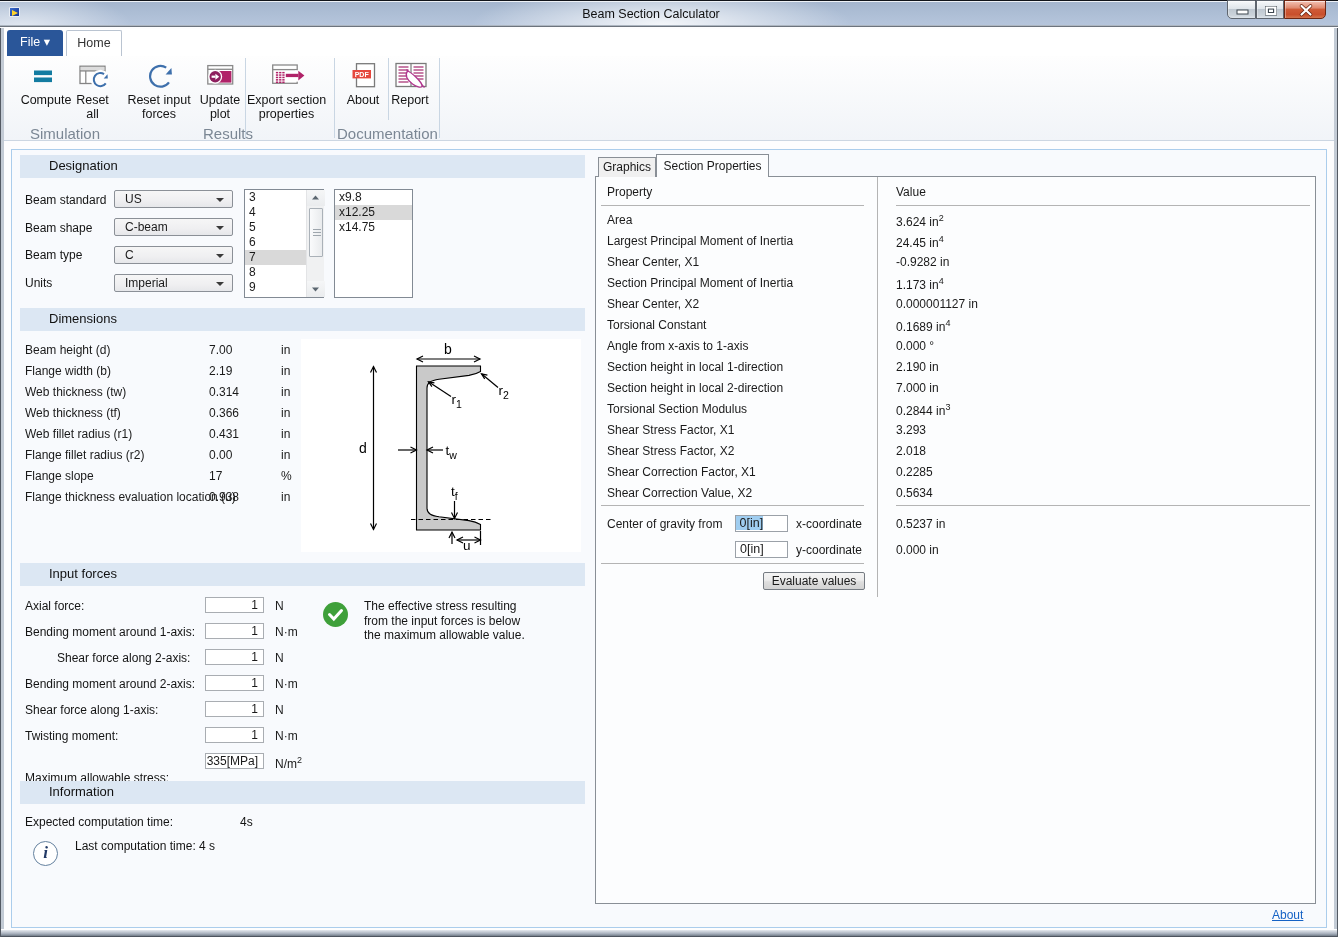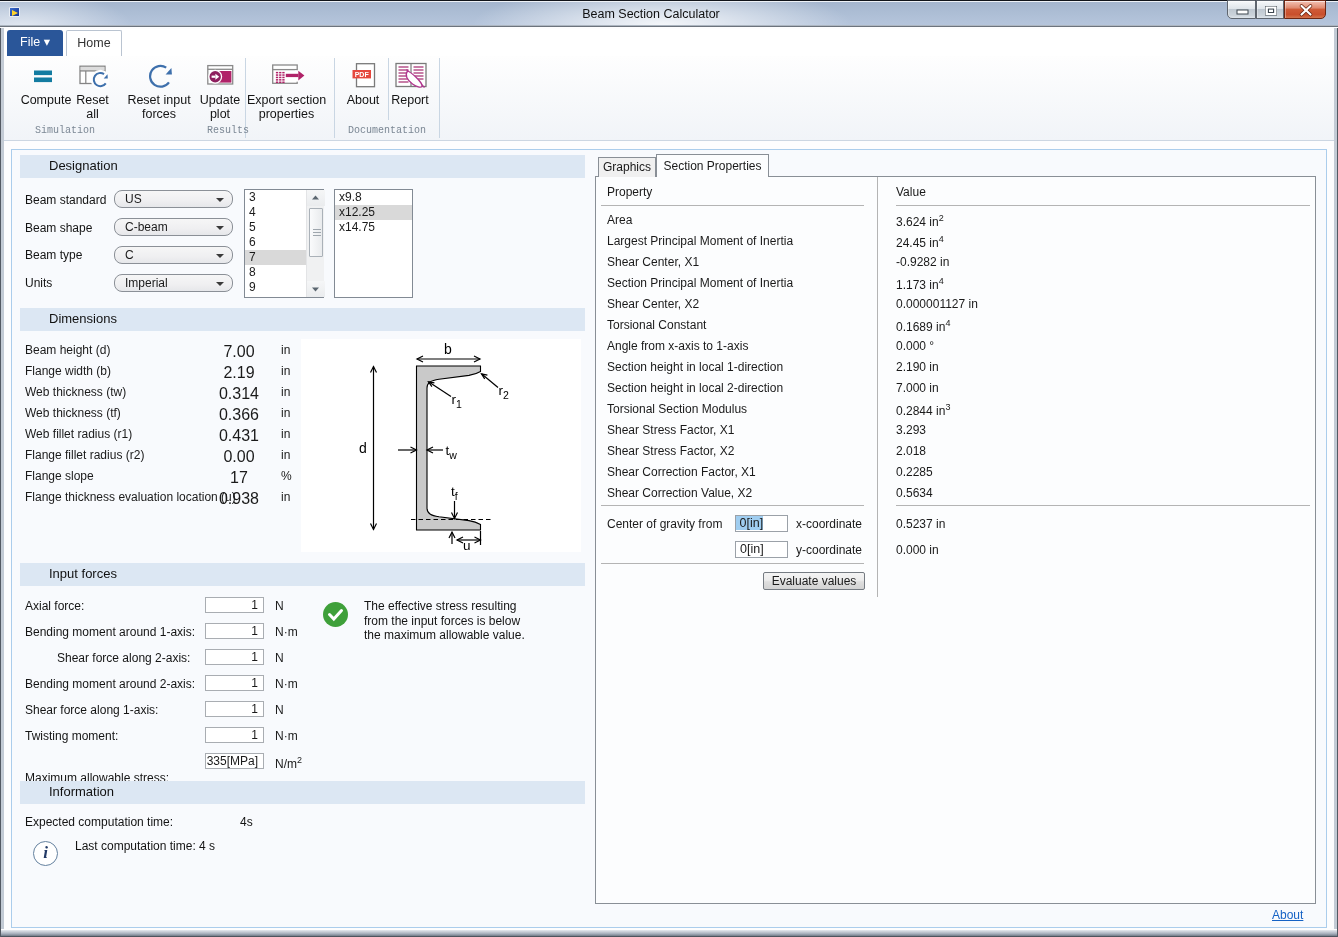--- a/index.html
+++ b/index.html
@@ -24,46 +24,46 @@
 #btn-close { left:1284px; width:42px; border-radius:0 0 5px 0; }
 .graybtn { background:linear-gradient(#f6f8fa 0%, #dfe5ea 45%, #bfc8d1 50%, #ccd4db 85%, #dfe5eb 100%); border:1px solid #5e656e; }
 #btn-close { background:linear-gradient(#f4c3b5 0%, #e08b71 40%, #cf5a37 50%, #c94f2c 80%, #d4734c 100%); border:1px solid #6e2612; }
 
 
 #tabrow { left:0; top:29px; width:1338px; height:27px; background:#ffffff; }
 #filebtn { left:7px; top:30px; width:56px; height:26px; background:#2a5699; border-radius:3px 3px 0 0; color:#fff; font-size:12.5px; text-align:center; line-height:25px; }
 #hometab { left:66px; top:30px; width:56px; height:26px; background:#fff; border:1px solid #bac4d1; border-bottom:none; border-radius:2px 2px 0 0; font-size:12.5px; text-align:center; line-height:25px; color:#333; }
 #ribbon { left:0; top:56px; width:1338px; height:85px; background:linear-gradient(#fefefe, #f1f4f8); border-bottom:1px solid #ccd6e2; }
 .rsep { width:1px; background:#c9d6e3; }
-.glabel { top:125px; font-size:10px; color:#7b8794; text-align:center;font-family:Liberation Mono, monospace; }
+.glabel { top:125px; font-size:15px; color:#7b8794; text-align:center; }
 .blabel { font-size:12.5px; color:#141414; text-align:center; line-height:13.5px; }
 
 
 #contentborder { left:11px; top:149px; width:1316px; height:779px; border:1px solid #abcdec; background:#f8fafd; }
 
 .sechdr { left:20px; width:565px; height:23px; background:#dce7f3; font-size:13px; color:#111; padding-left:29px; line-height:22px; }
 .flabel { font-size:12px; color:#141414; }
 
-.combo { left:114px; width:119px; height:18px; border:1px solid #8b9097; border-radius:8px; background:linear-gradient(#f6f6f6,#efeff1 60%,#e6e7ea); font-size:12px; padding-left:10px; line-height:17px; }
+.combo { left:114px; width:119px; height:18px; border:1px solid #8b9097; border-radius:2px; background:linear-gradient(#f6f6f6,#efeff1 60%,#e6e7ea); font-size:12px; padding-left:10px; line-height:17px; }
 .combo:after { content:""; position:absolute; right:8px; top:7px; border-left:4px solid transparent; border-right:4px solid transparent; border-top:4.5px solid #3a3a3a; }
 
 .listbox { top:189px; height:109px; border:1px solid #828a94; background:#fff; }
 #list1 { left:244px; width:80px; }
 #list2 { left:334px; width:79px; }
 .litem { height:15px; line-height:15px; padding-left:4px; font-size:12px; }
 .lsel { background:#d9d9d9; }
 
 
 #sbar { left:61px; top:0px; width:17.5px; height:107px; background:#f0f1f2; border-left:1px solid #e3e4e6; }
 .sbtn { left:0; width:17.5px; height:16px; background:linear-gradient(#f5f6f7,#eaecee); }
 #sthumb { left:1.5px; top:18px; width:14px; height:49px; background:linear-gradient(90deg,#fafbfc,#e9ebed); border:1px solid #aab1b8; border-radius:1px; }
 .grip { left:3px; width:8px; height:1px; background:#9ea6ad; }
 
 .dimlabel { left:25px; font-size:12px; }
-.dimval { width:60px; text-align:center; font-size:16px; }
+.dimval { width:60px; text-align:left; font-size:12px; }
 .dimunit { left:281px; font-size:12px; }
 
 #diagram { left:301px; top:339px; width:280px; height:213px; background:#ffffff; }
 
 .inputbox { left:205px; width:59px; height:16px; border:1px solid #a9adb2; background:#fff; font-size:12px; text-align:right; padding-right:5px; line-height:15px; }
 .unit { left:275px; font-size:12px; }
 
 #okcirc { left:323px; top:602px; width:25px; height:25px; border-radius:50%; background:#3fa03a; }
 
 #infoicon { left:33px; top:841px; width:25px; height:25px; border-radius:50%; border:1.5px solid #64819f; background:#fff; color:#223a66; font-family:"Liberation Serif",serif; font-style:italic; font-weight:bold; font-size:17px; text-align:center; line-height:22px; }

